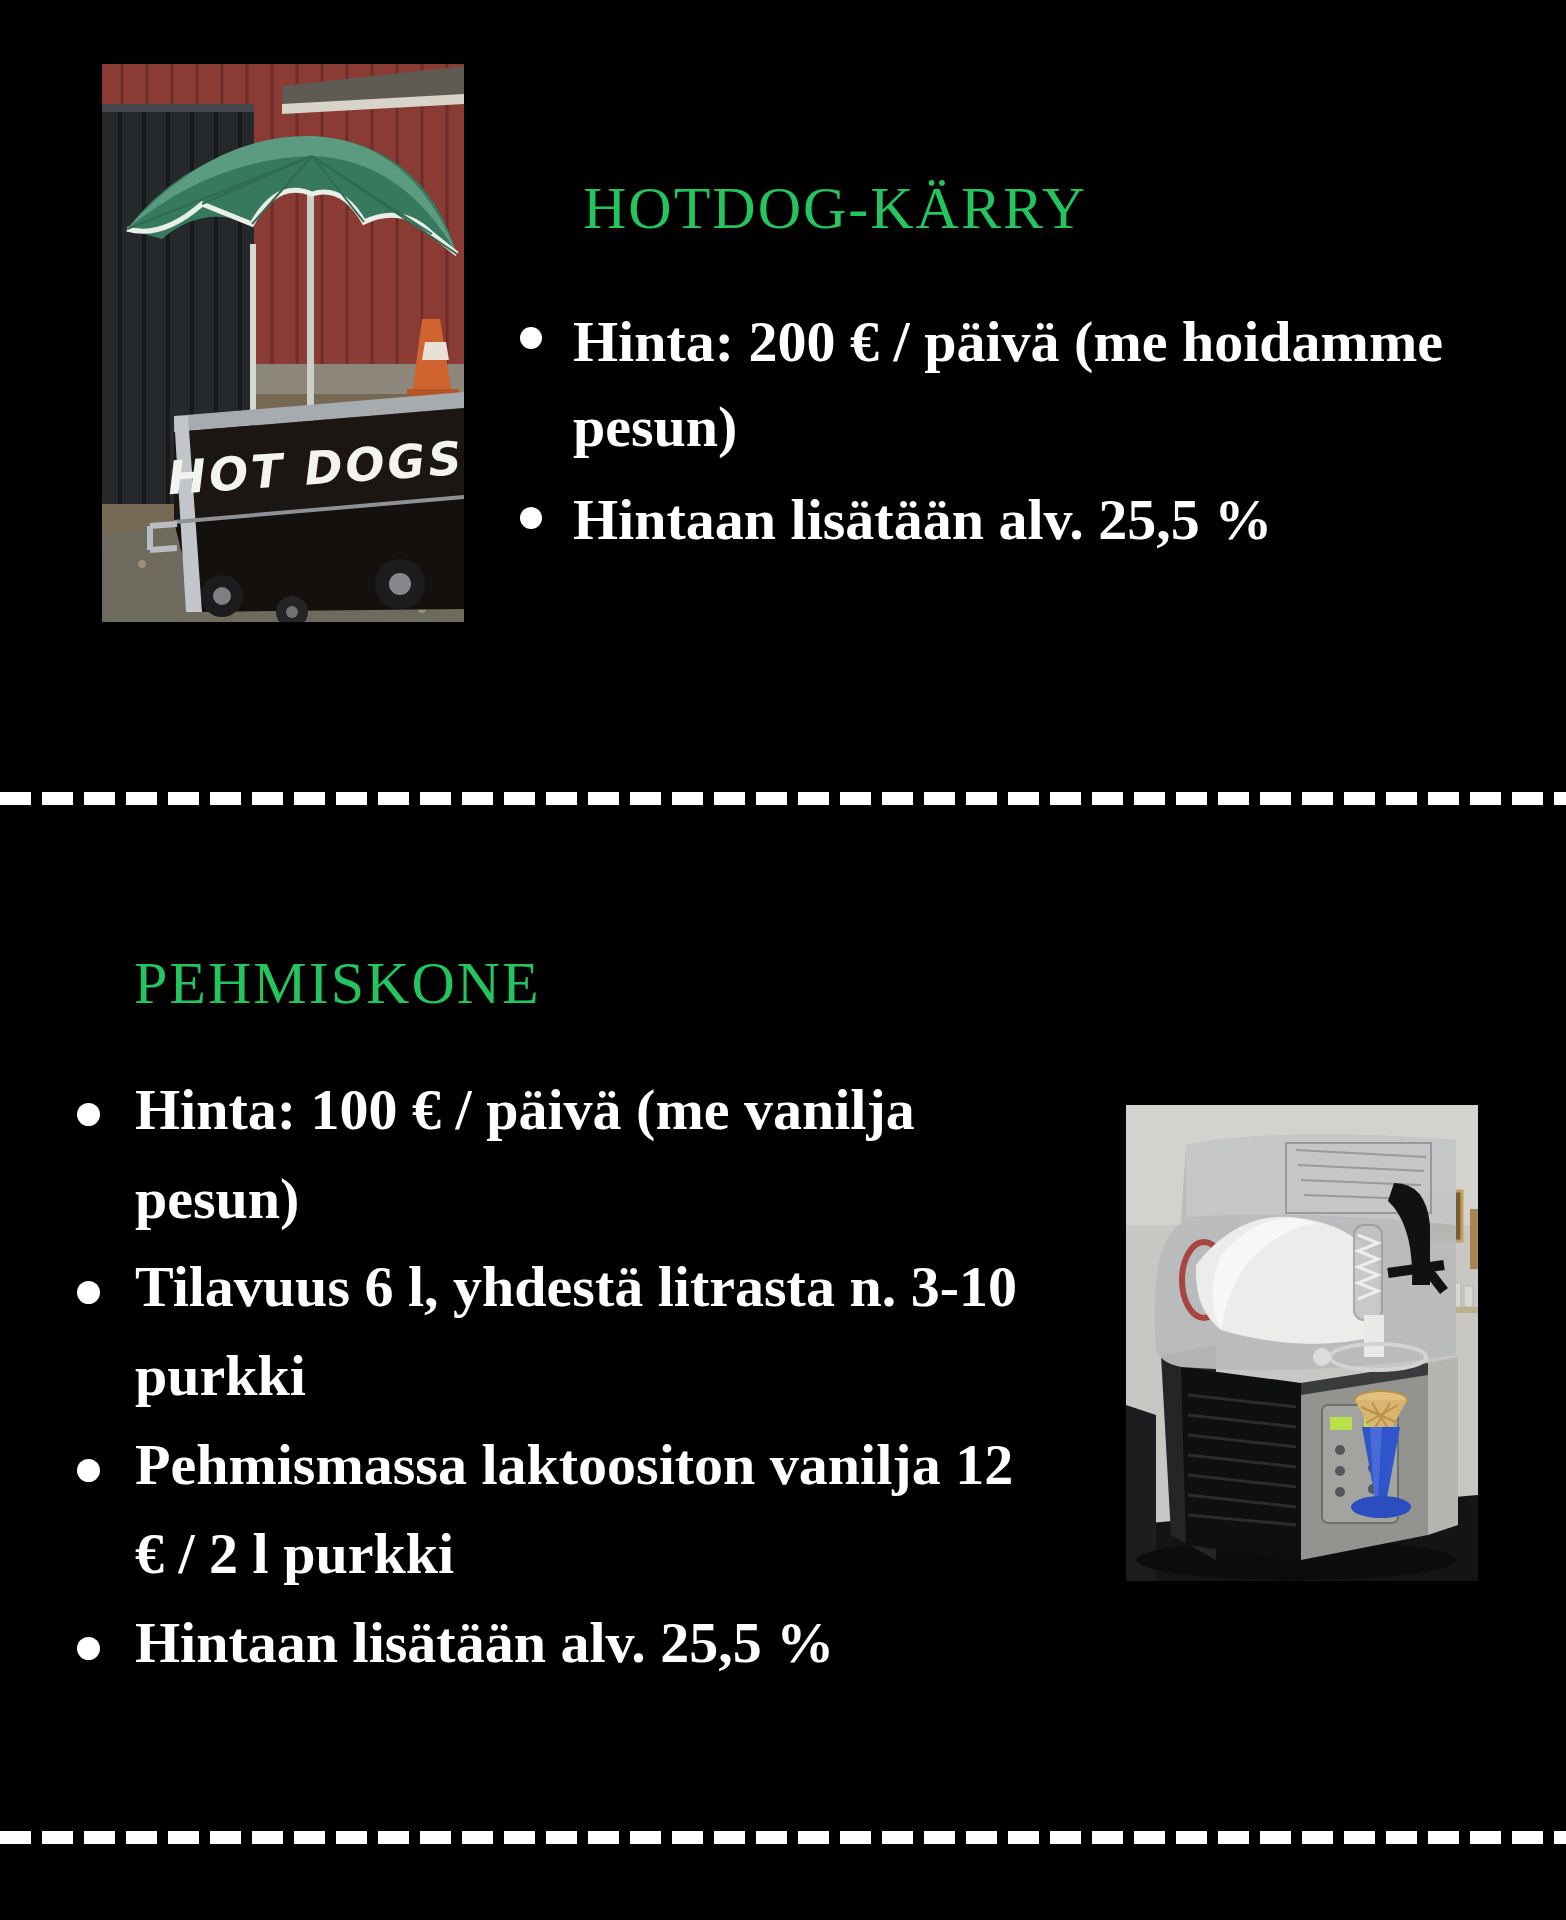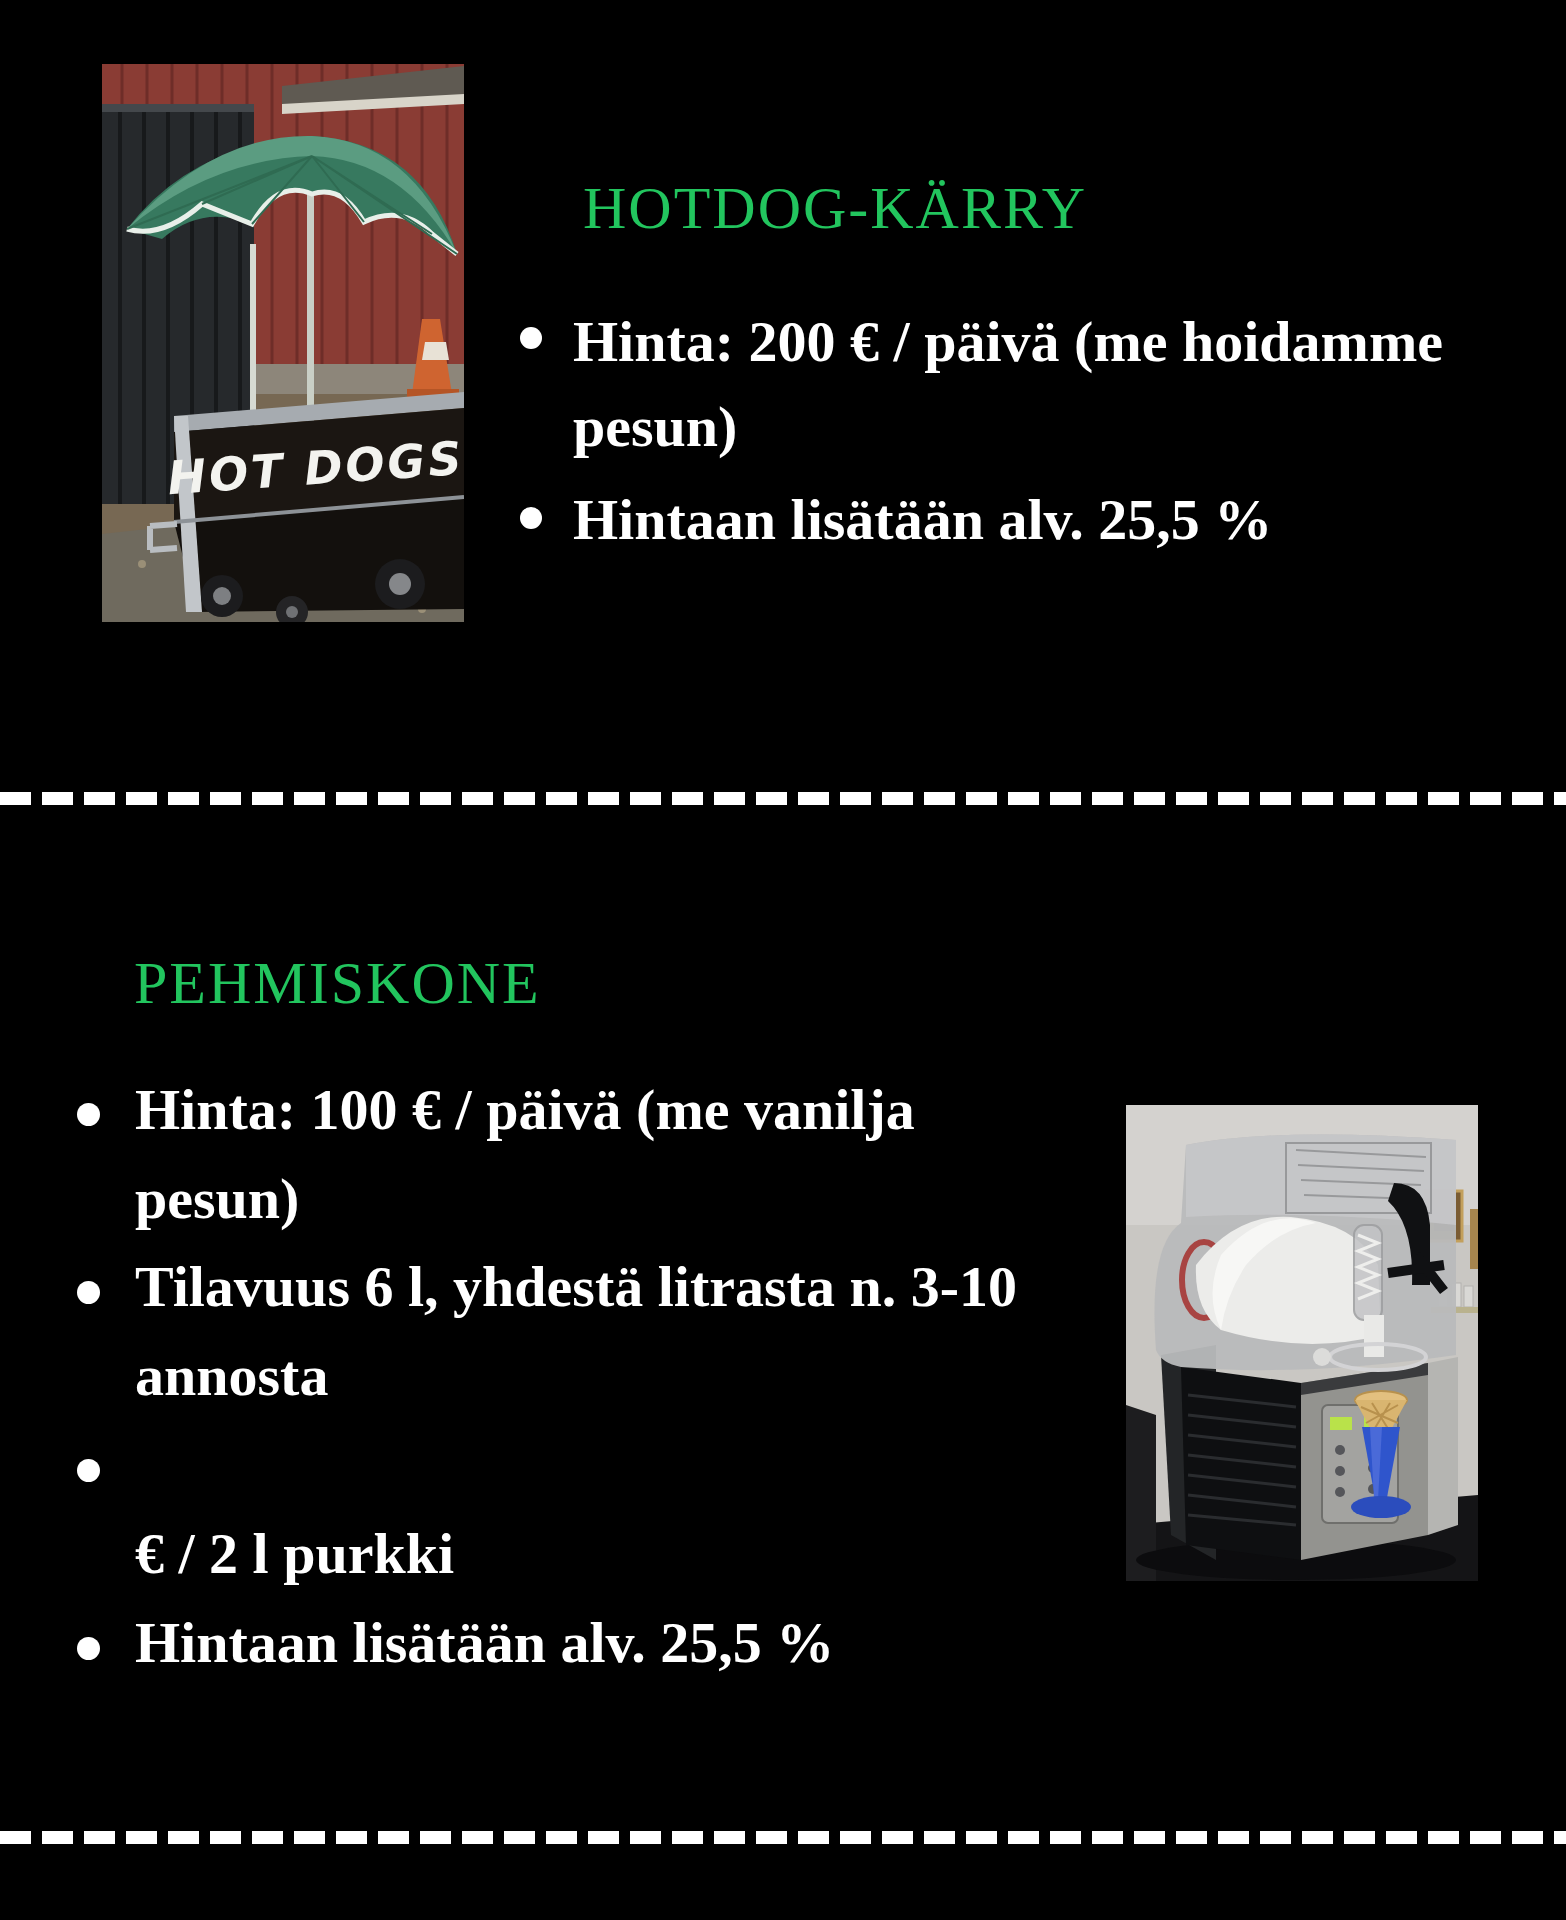--- a/index.html
+++ b/index.html
@@ -167,22 +167,23 @@
 
   <div class="divider" id="divider-1"></div>
 
   <div class="title" id="s2-title">PEHMISKONE</div>
 
   <span class="dot" id="s2-d0"></span>
   <div class="bullet-line" id="s2-l0">Hinta: 100 € / päivä (me vanilja</div>
   <div class="bullet-line" id="s2-l1">pesun)</div>
   <span class="dot" id="s2-d1"></span>
   <div class="bullet-line" id="s2-l2">Tilavuus 6 l, yhdestä litrasta n. 3-10</div>
-  <div class="bullet-line" id="s2-l3">annosta</div>
+  <div class="bullet-line" id="s2-l3">purkki</div>
   <span class="dot" id="s2-d2"></span>
+  <div class="bullet-line" id="s2-l4">Pehmismassa laktoositon vanilja 12</div>
   <div class="bullet-line" id="s2-l5">€ / 2 l purkki</div>
   <span class="dot" id="s2-d3"></span>
   <div class="bullet-line" id="s2-l6">Hintaan lisätään alv. 25,5 %</div>
 
   <div class="photo" id="photo-machine">
     <svg width="352" height="476" viewBox="0 0 352 476" xmlns="http://www.w3.org/2000/svg">
 
       <rect x="0" y="0" width="352" height="476" fill="#c9c7c3"></rect>
       <rect x="0" y="0" width="352" height="120" fill="#d4d2cf"></rect>
 

